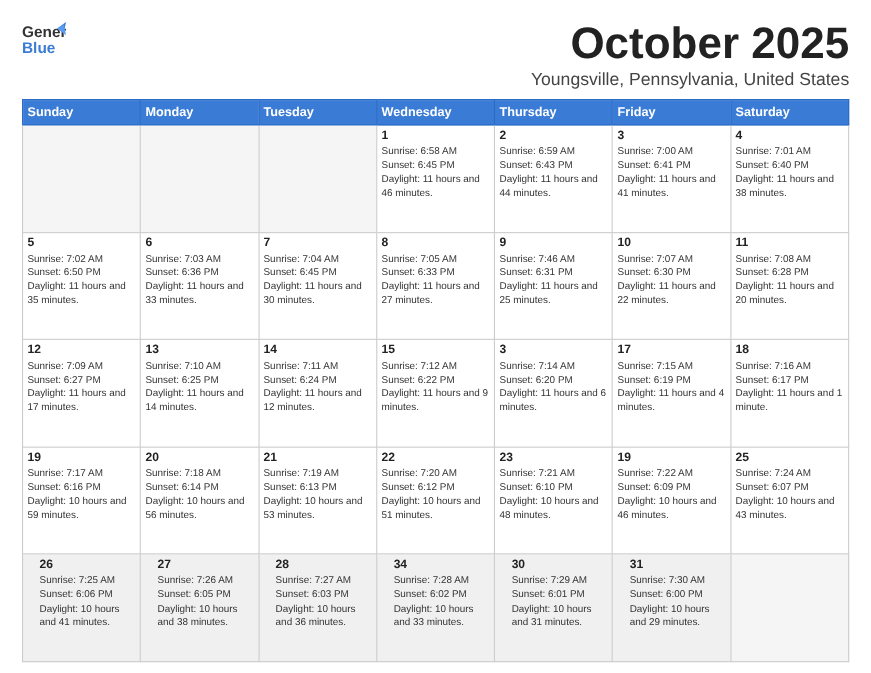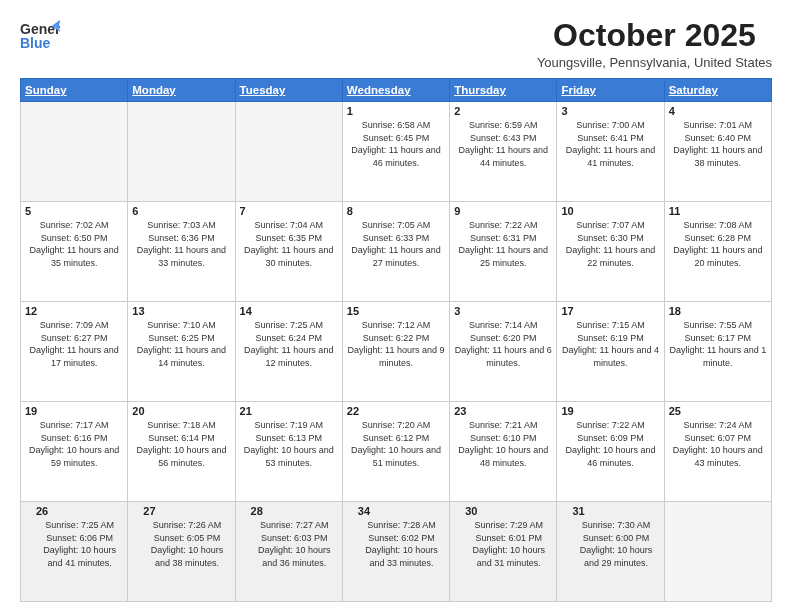--- a/index.html
+++ b/index.html
@@ -25,47 +25,45 @@
     }
     .logo-wrapper {
       display: flex;
       align-items: center;
       gap: 4px;
     }
     .title-block {
       text-align: right;
     }
     .month-title {
-      font-size: 32px;
+      font-size: 40px;
       font-weight: bold;
       color: #222;
       line-height: 1.1;
-      text-align: center;
     }
     .location {
-      font-size: 13px;
+      font-size: 16px;
       color: #444;
       margin-top: 2px;
     }
     .calendar {
       flex: 1;
       border: 1px solid #ccc;
       border-collapse: collapse;
       width: 100%;
       table-layout: fixed;
     }
     .calendar th {
       background: #3a7bd5;
       color: #fff;
       font-size: 11.5px;
       font-weight: bold;
       padding: 5px 4px;
       border: 1px solid #2a6bc5;
       text-align: left;
-      text-decoration: underline;
     }
     .calendar td {
       border: 1px solid #ccc;
       vertical-align: top;
       padding: 3px 4px;
       font-size: 9.5px;
       color: #333;
       height: 82px;
     }
     .calendar td.empty {
@@ -75,21 +73,20 @@
       font-size: 11px;
       font-weight: bold;
       color: #222;
       display: block;
       margin-bottom: 2px;
     }
     .day-info {
       font-size: 9px;
       color: #333;
       line-height: 1.4;
-      text-align: center;
     }
     .last-row td {
       background: #f0f0f0;
       padding-left: 15px;
     }
   </style>
 </head>
 <body>
 
 <div class="page">
@@ -165,34 +162,34 @@
           <td>
             <span class="day-num">6</span>
             <div class="day-info">Sunrise: 7:03 AM
 Sunset: 6:36 PM
 Daylight: 11 hours
 and 33 minutes.</div>
           </td>
           <td>
             <span class="day-num">7</span>
             <div class="day-info">Sunrise: 7:04 AM
-Sunset: 6:35 PM
+Sunset: 6:45 PM
 Daylight: 11 hours
 and 30 minutes.</div>
           </td>
           <td>
             <span class="day-num">8</span>
             <div class="day-info">Sunrise: 7:05 AM
 Sunset: 6:33 PM
 Daylight: 11 hours
 and 27 minutes.</div>
           </td>
           <td>
             <span class="day-num">9</span>
-            <div class="day-info">Sunrise: 7:22 AM
+            <div class="day-info">Sunrise: 7:46 AM
 Sunset: 6:31 PM
 Daylight: 11 hours
 and 25 minutes.</div>
           </td>
           <td>
             <span class="day-num">10</span>
             <div class="day-info">Sunrise: 7:07 AM
 Sunset: 6:30 PM
 Daylight: 11 hours
 and 22 minutes.</div>
@@ -215,21 +212,21 @@
           </td>
           <td>
             <span class="day-num">13</span>
             <div class="day-info">Sunrise: 7:10 AM
 Sunset: 6:25 PM
 Daylight: 11 hours
 and 14 minutes.</div>
           </td>
           <td>
             <span class="day-num">14</span>
-            <div class="day-info">Sunrise: 7:25 AM
+            <div class="day-info">Sunrise: 7:11 AM
 Sunset: 6:24 PM
 Daylight: 11 hours
 and 12 minutes.</div>
           </td>
           <td>
             <span class="day-num">15</span>
             <div class="day-info">Sunrise: 7:12 AM
 Sunset: 6:22 PM
 Daylight: 11 hours
 and 9 minutes.</div>
@@ -243,21 +240,21 @@
           </td>
           <td>
             <span class="day-num">17</span>
             <div class="day-info">Sunrise: 7:15 AM
 Sunset: 6:19 PM
 Daylight: 11 hours
 and 4 minutes.</div>
           </td>
           <td>
             <span class="day-num">18</span>
-            <div class="day-info">Sunrise: 7:55 AM
+            <div class="day-info">Sunrise: 7:16 AM
 Sunset: 6:17 PM
 Daylight: 11 hours
 and 1 minute.</div>
           </td>
         </tr>
         <tr>
           <td>
             <span class="day-num">19</span>
             <div class="day-info">Sunrise: 7:17 AM
 Sunset: 6:16 PM

